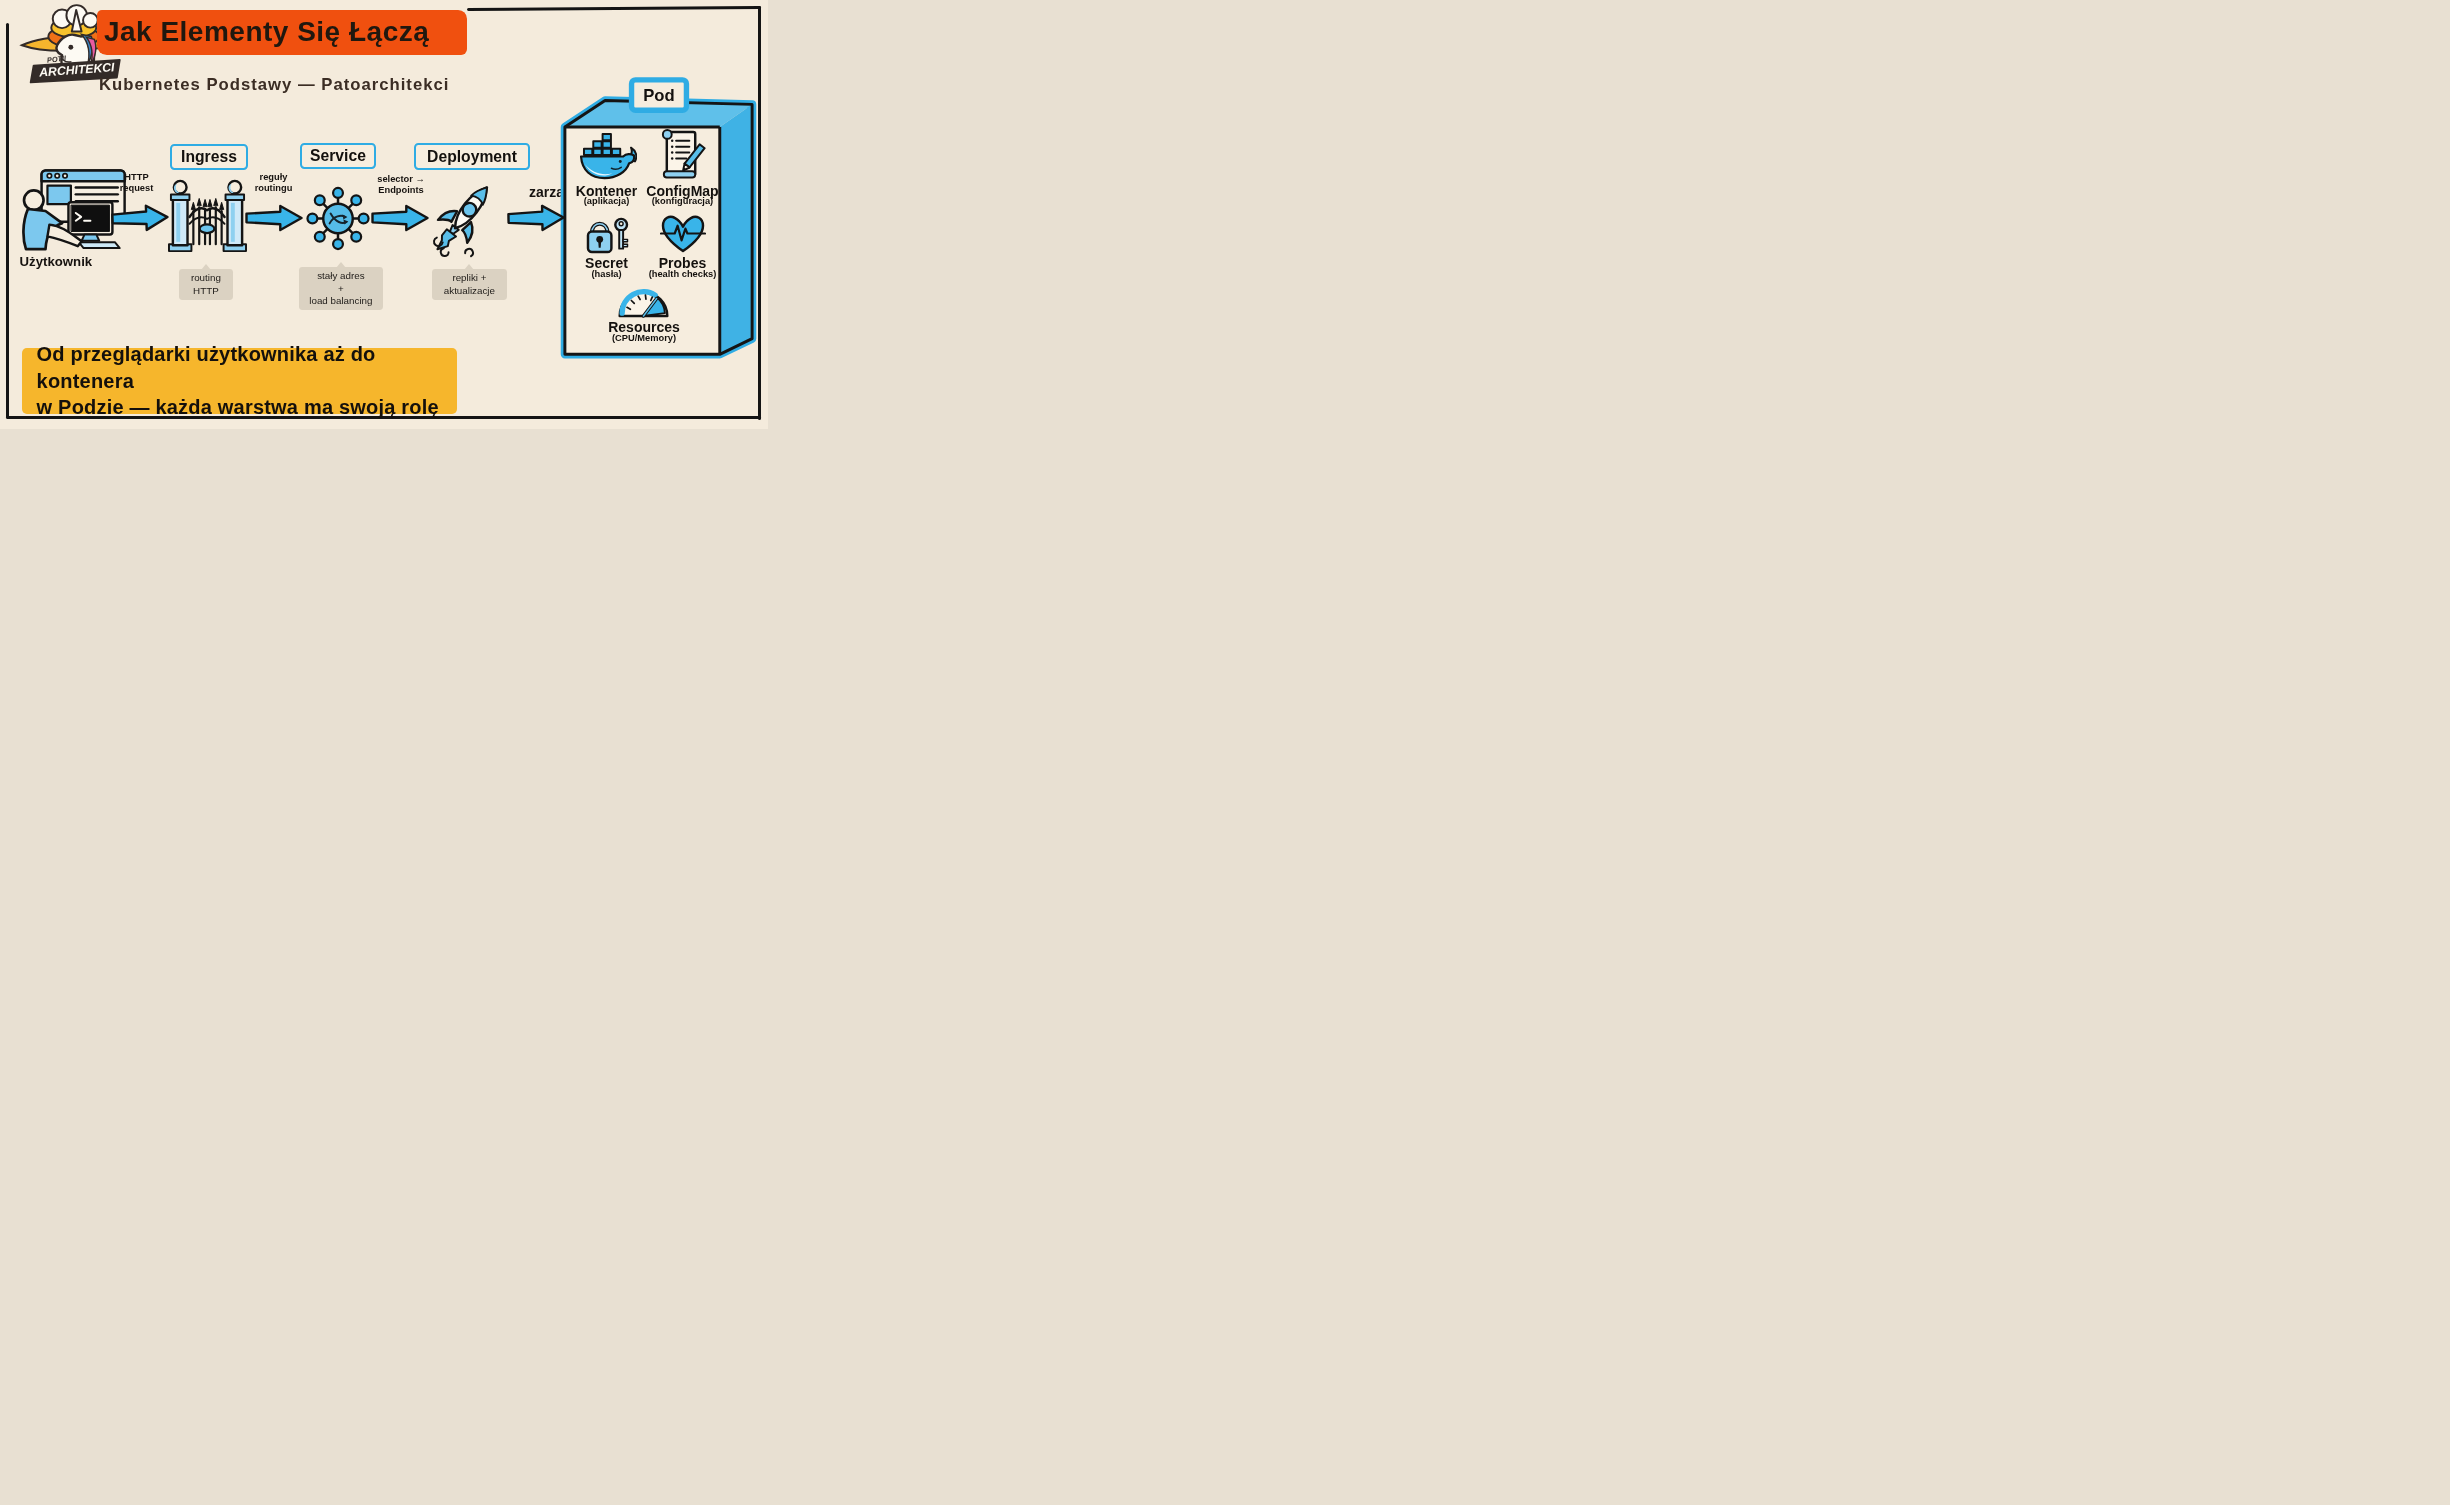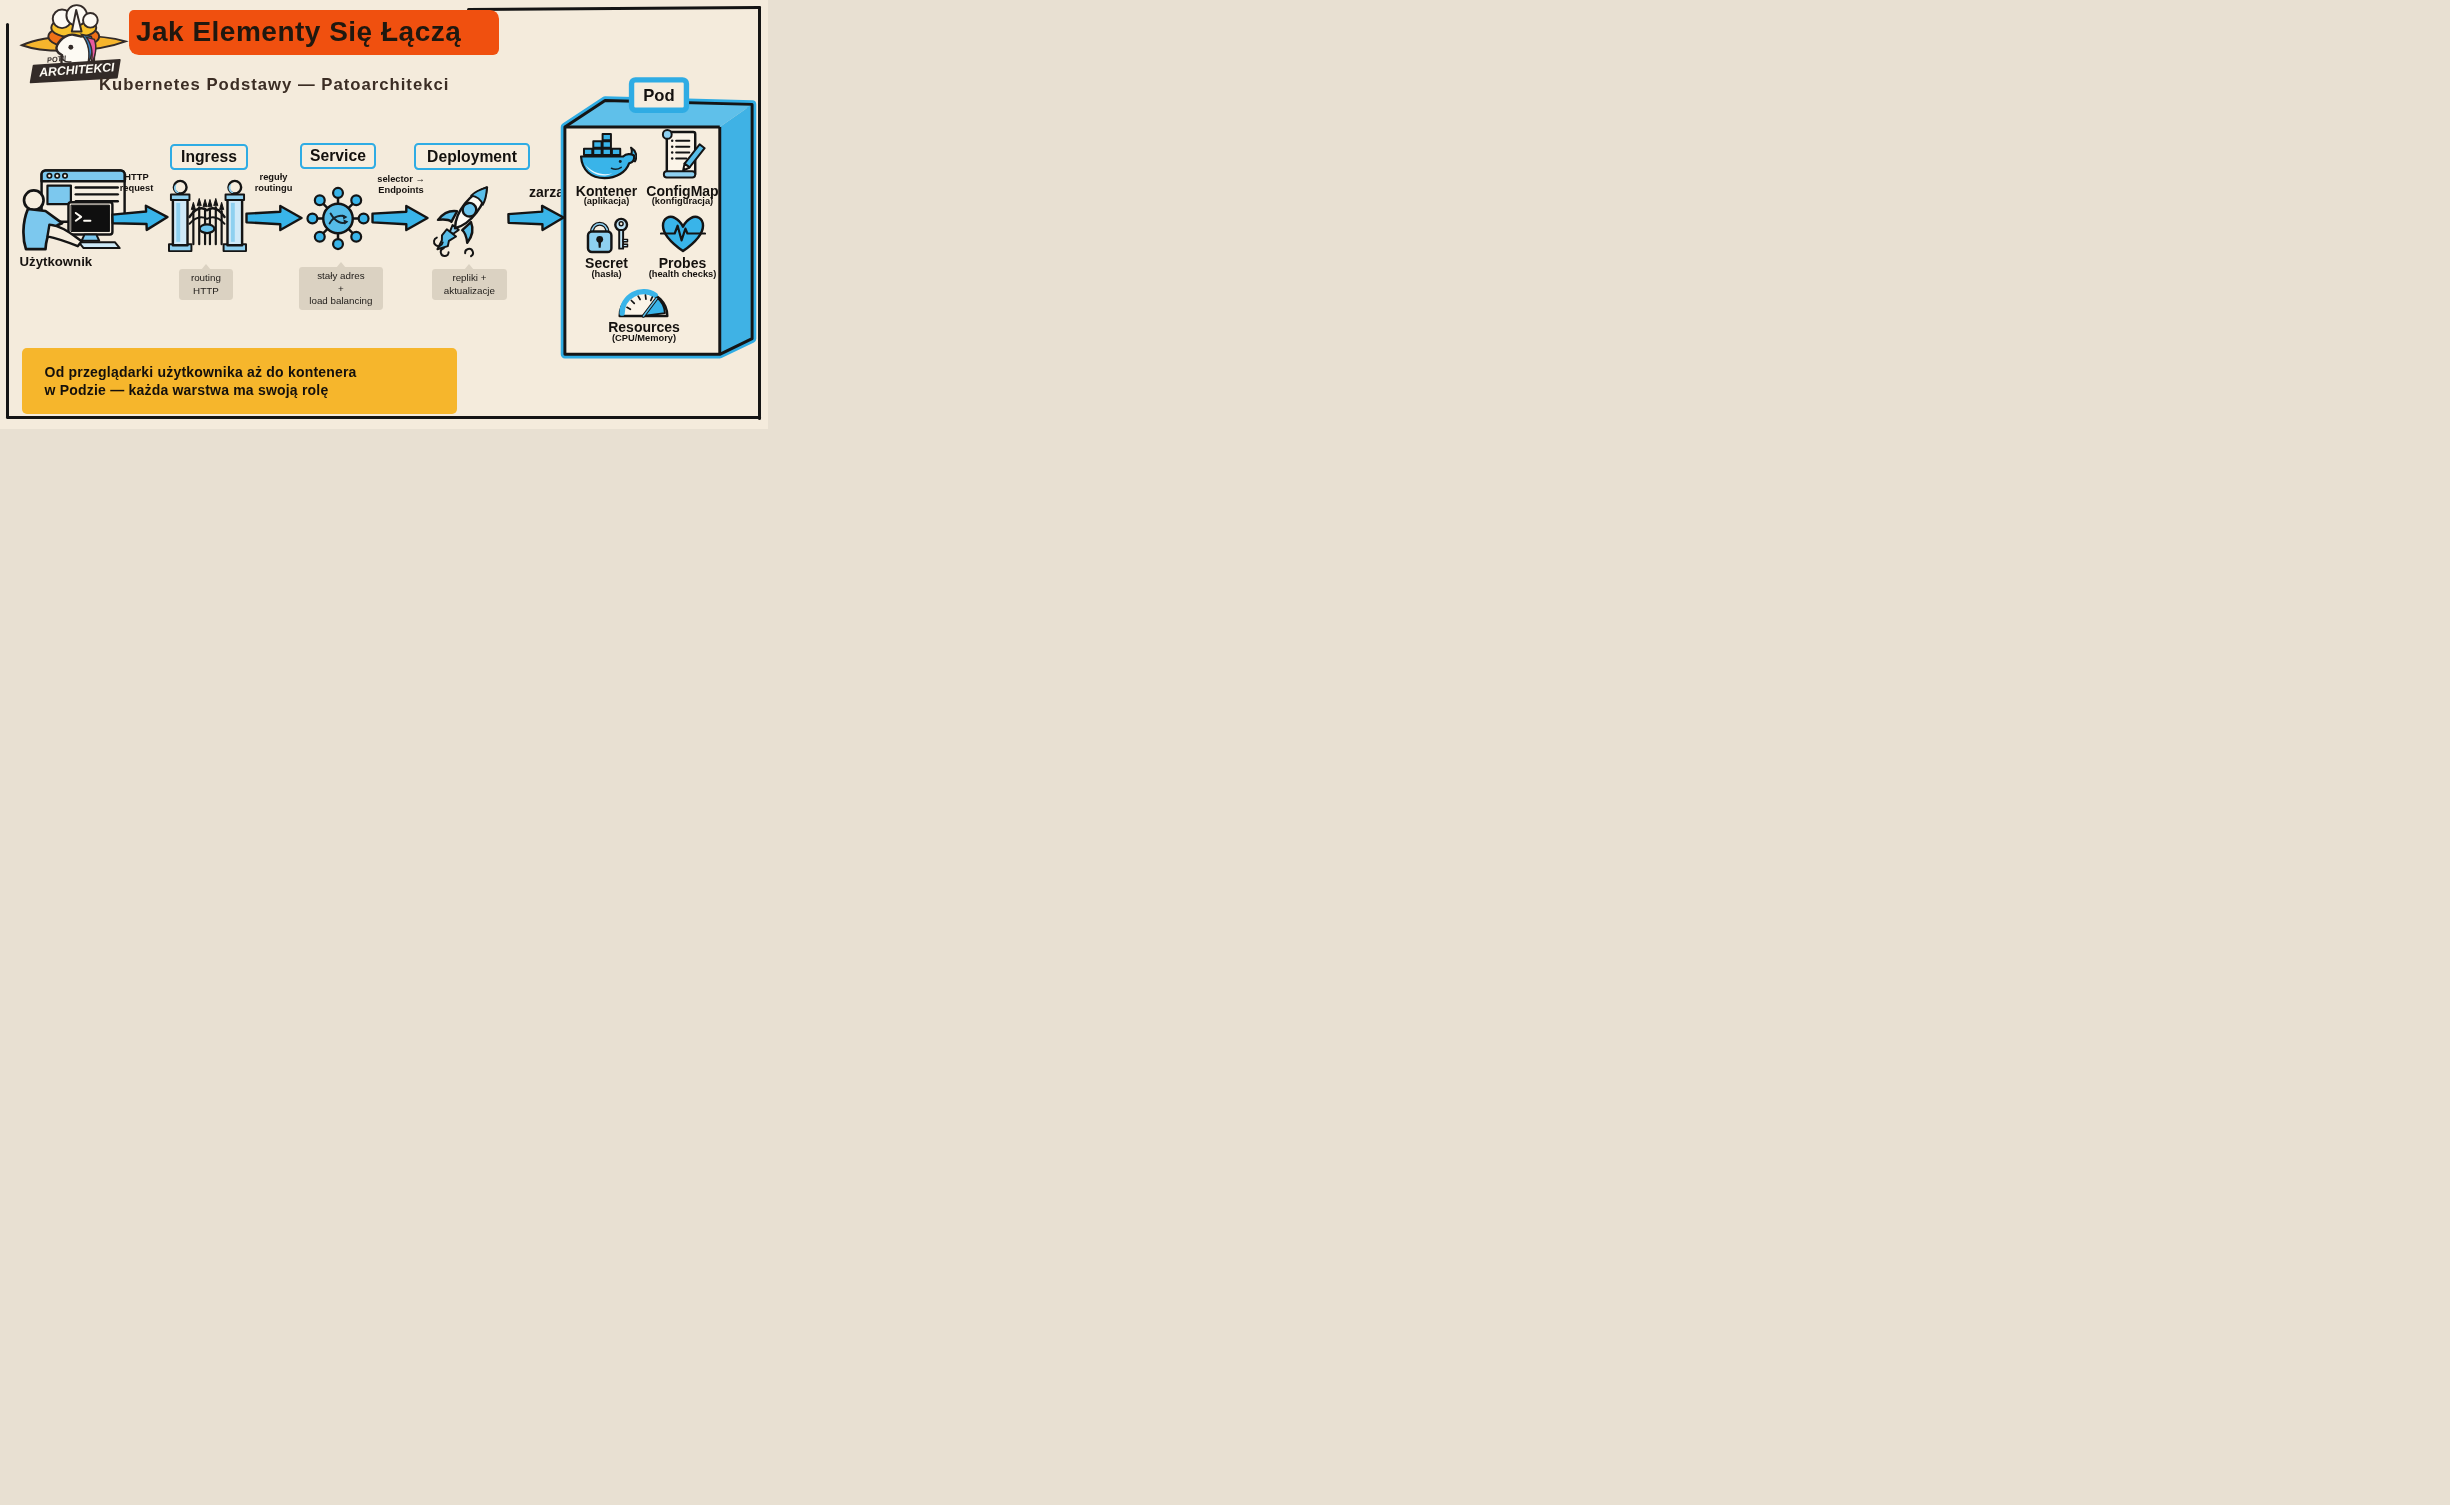--- a/index.html
+++ b/index.html
@@ -2,36 +2,36 @@
 <html style="font-size:7.8px"><head>
 <meta charset="utf-8">
 <style>
   html,body{margin:0;padding:0;background:#e8e0d2;}
   #canvas{position:relative;width:768px;height:429px;background:#F4EBDC;overflow:hidden;
     font-family:"Liberation Sans",sans-serif;color:#171310;}
   .abs{position:absolute;}
   .frame{background:#141414;border-radius:1.5px;}
   .pre{white-space:pre-line;}
   .title-block{left:97px;top:9.8px;width:370px;height:45px;background:#F0500F;
-    border-radius:4.9px 8.8px 5.9px 9.8px;display:flex;align-items:center;margin-left:32px;}
+    border-radius:4.9px 8.8px 5.9px 9.8px;display:flex;align-items:center;}
   .title-text{font-size:28px;font-weight:700;letter-spacing:0.5px;color:#20180F;padding-left:6.9px;}
   .subtitle{left:99px;top:55px;font-size:16.7px;font-weight:700;letter-spacing:1px;color:#3B2D24;margin-top:20px;}
   .arrow-label{font-size:9.3px;font-weight:700;text-align:center;line-height:1.15;color:#171310;}
   .stage-box{border:2.9px solid #2FACE4;border-radius:4.4px;background:#F7EEDF;display:flex;
     align-items:center;justify-content:center;font-weight:700;font-size:15.7px;color:#14110E;}
   .caption{background:#DBD2C2;border-radius:3.4px;font-size:9.8px;font-weight:400;line-height:1.25;
     text-align:center;padding:3.4px 4.9px;color:#1E1B18;}
   .caption::before{content:"";position:absolute;top:-5.4px;left:50%;margin-left:-5.4px;width:0;height:0;
     border-left:5.4px solid transparent;border-right:5.4px solid transparent;border-bottom:6.4px solid #DBD2C2;}
   .user-label{font-size:13.2px;font-weight:700;color:#171310;}
   .pod-name{font-size:14px;font-weight:700;text-align:center;color:#14110E;}
   .pod-detail{font-size:9.3px;font-weight:700;text-align:center;color:#14110E;}
   .footer-banner{left:21.6px;top:348px;width:435px;height:66px;background:#F6B62C;border-radius:4.9px;
     display:flex;align-items:center;}
-  .footer-text{font-size:14px;font-weight:700;line-height:1.32;color:#14100C;padding-left:23px;letter-spacing:0.2px;}
+  .footer-text{font-size:20px;font-weight:700;line-height:1.32;color:#14100C;padding-left:15px;letter-spacing:0.2px;}
   svg text{font-family:"Liberation Sans",sans-serif;}
 </style>
 </head>
 <body>
 
 <div id="canvas">
 
   <div class="abs frame" style="left:6.4px;top:23px;width:2.9px;height:395px;"></div>
   <div class="abs frame" style="left:6.4px;top:416px;width:755px;height:3.4px;"></div>
   <div class="abs frame" style="left:758px;top:5.9px;width:2.9px;height:414px;"></div>

